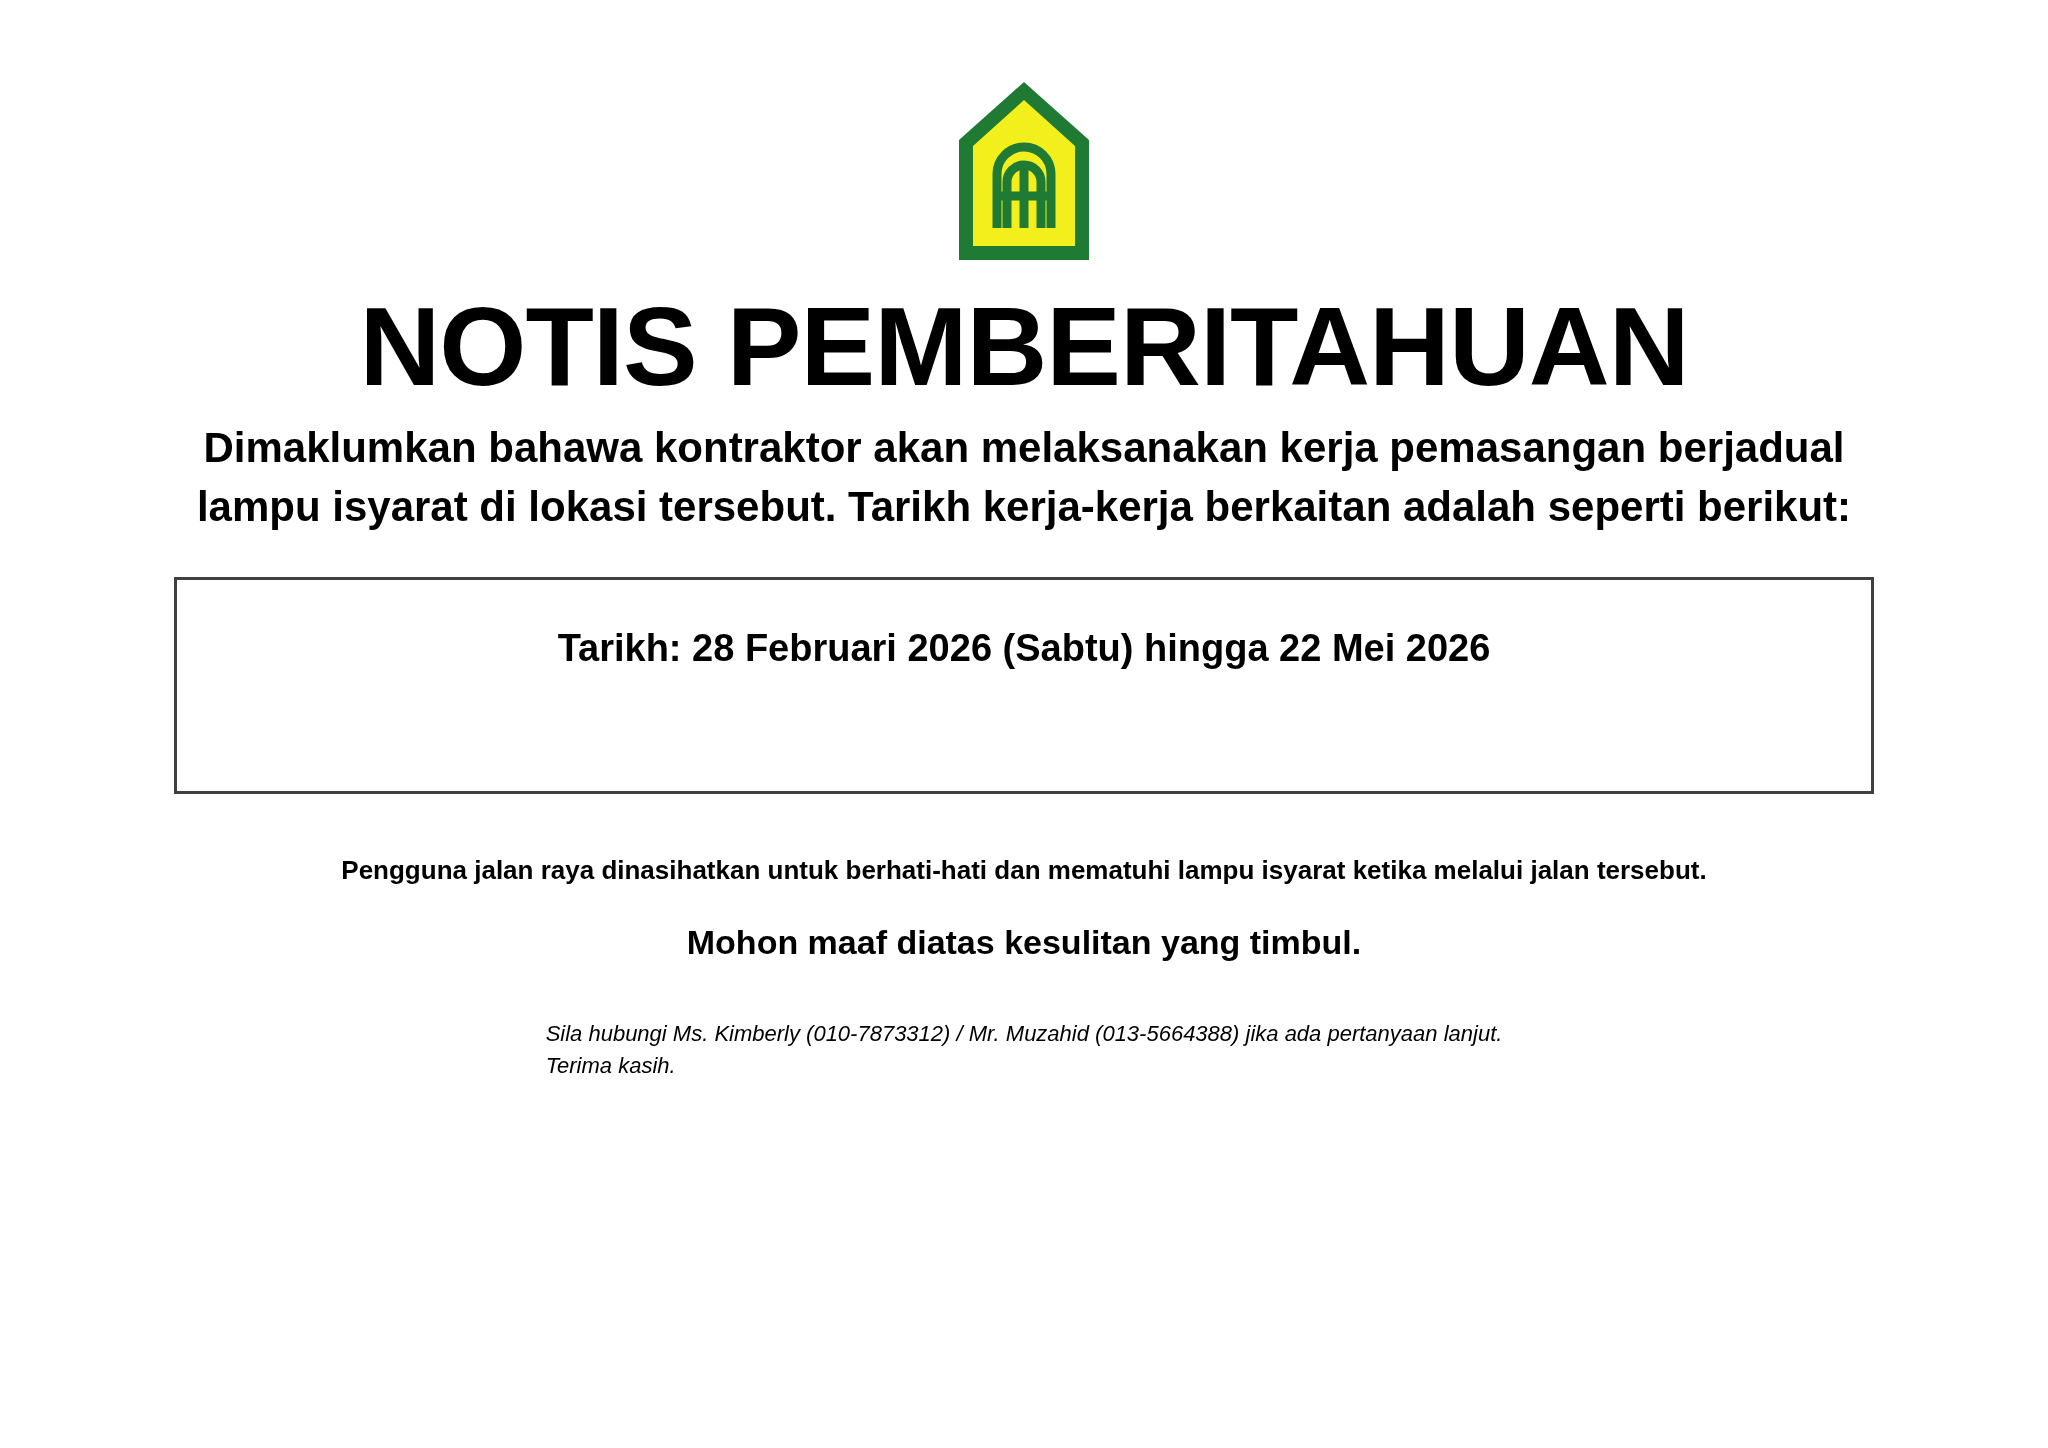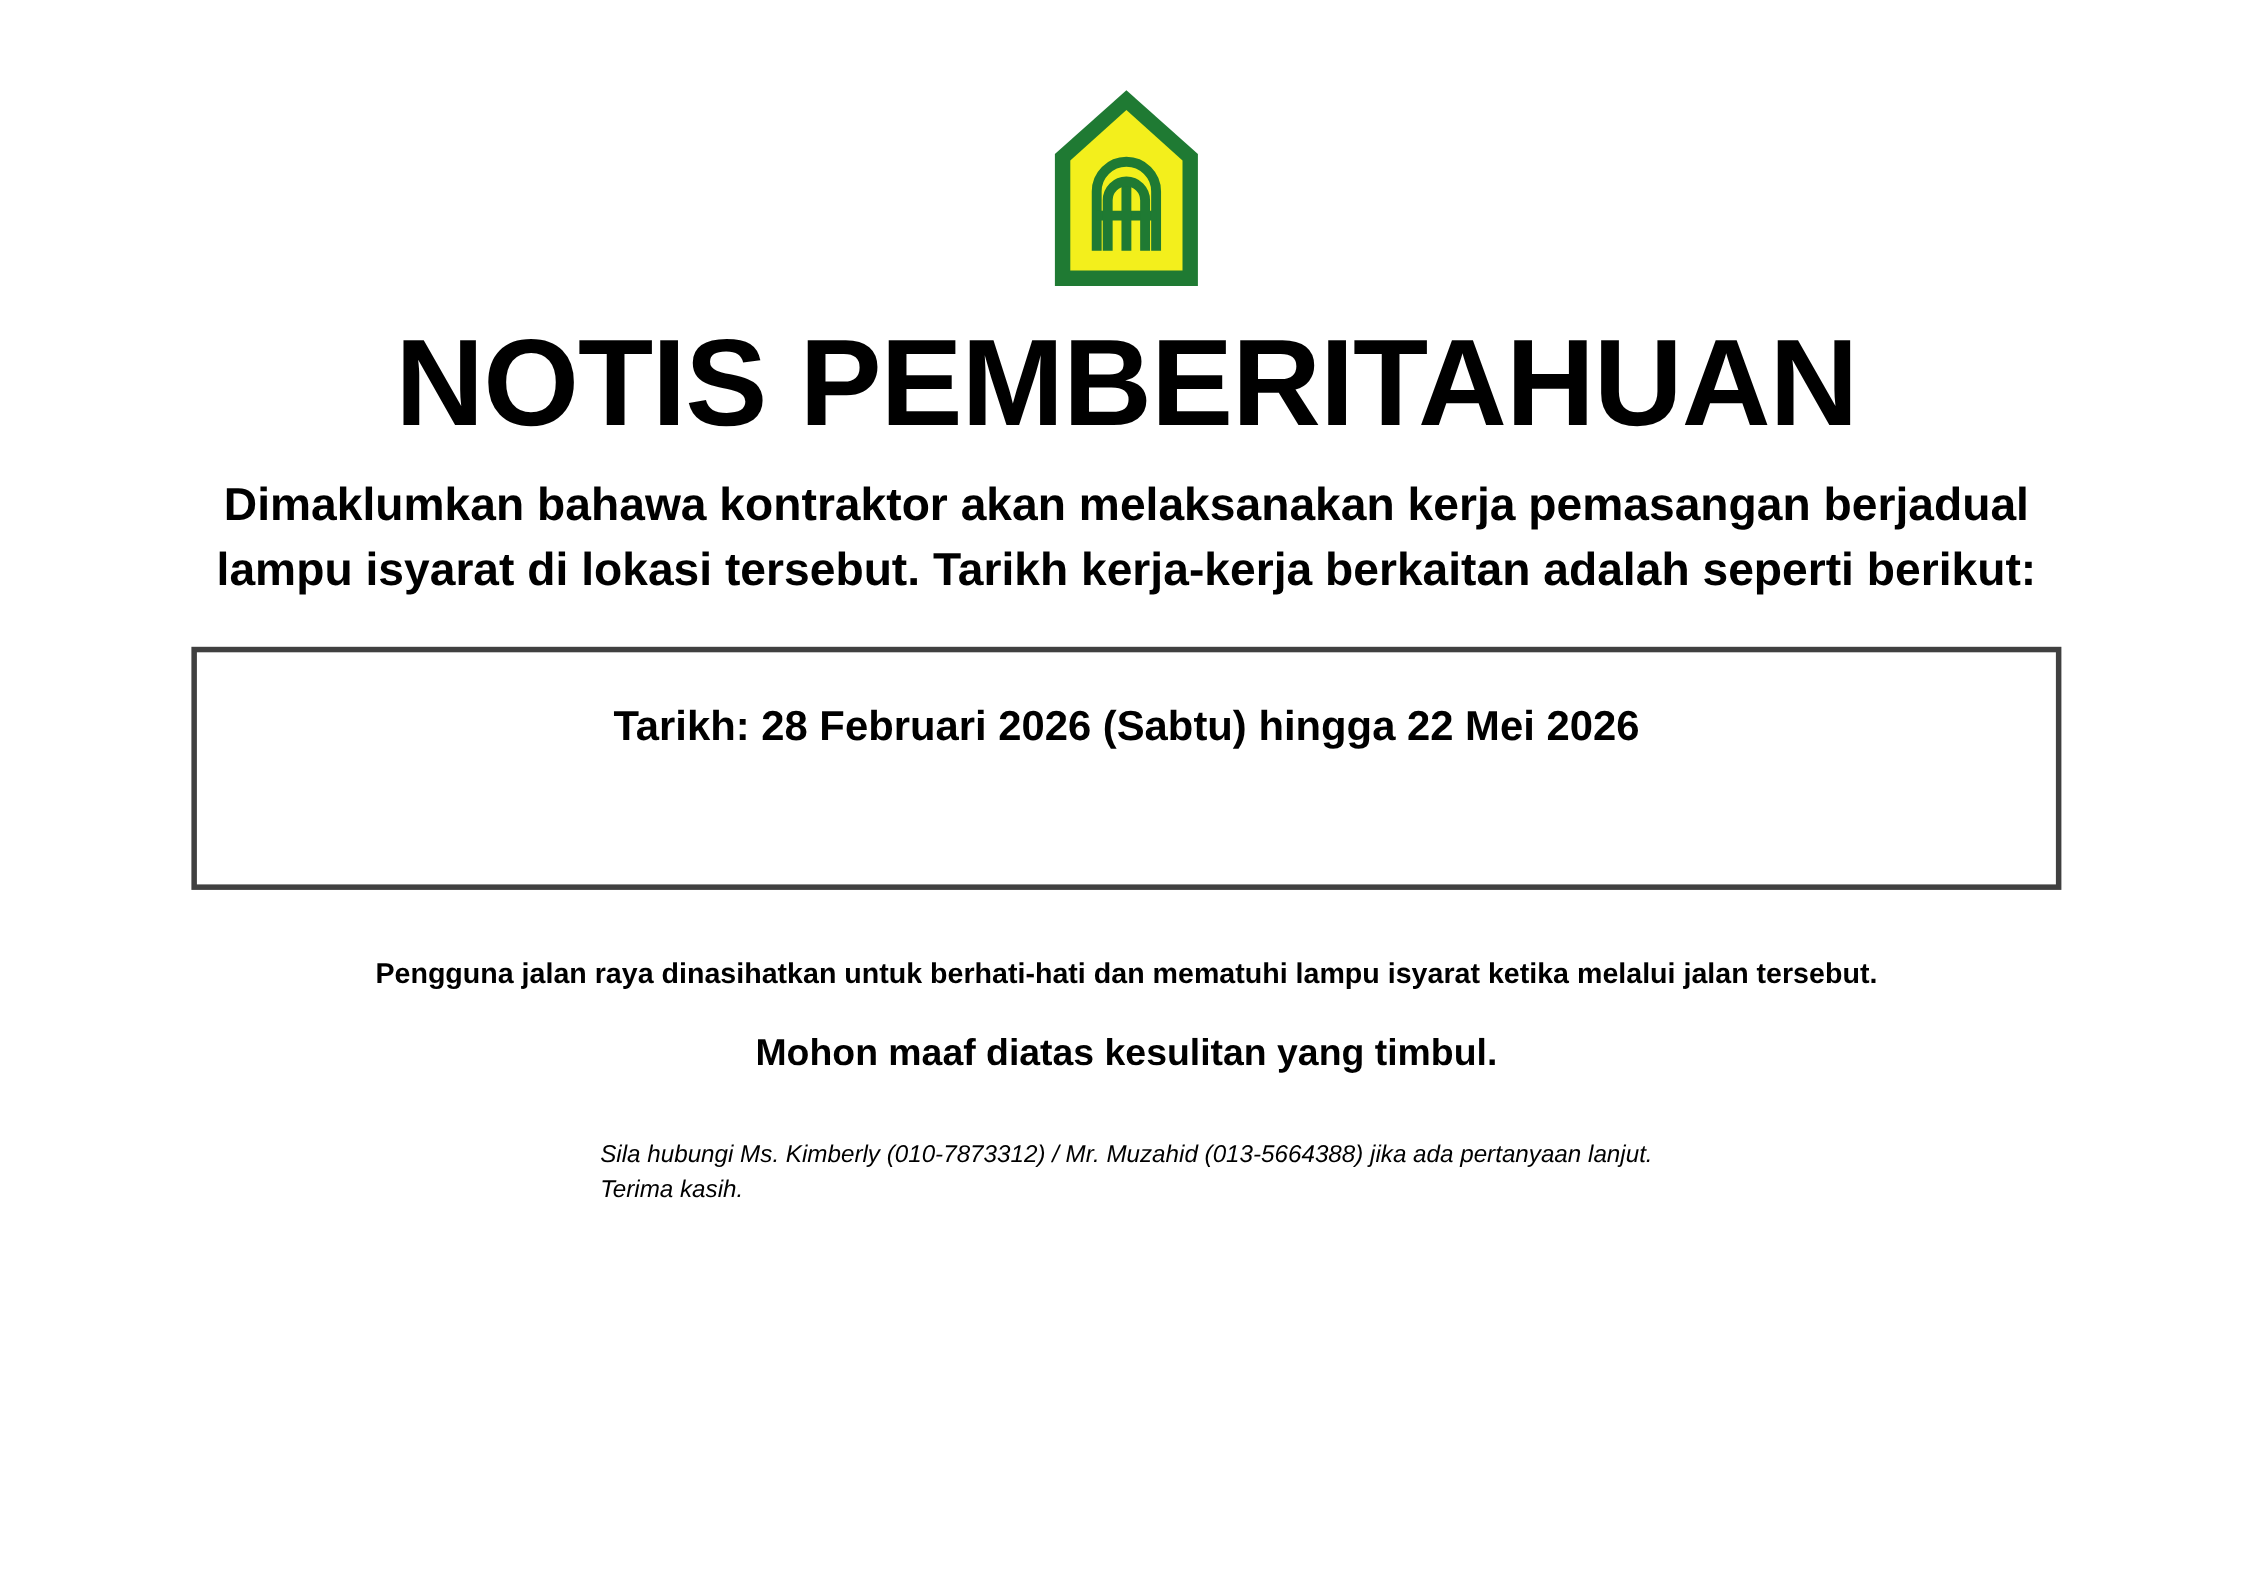--- a/index.html
+++ b/index.html
@@ -26,33 +26,33 @@
   .logo-wrap {
     margin-top: 18px;
     margin-bottom: 8px;
   }
   .title {
     font-size: 112px;
     font-weight: bold;
     letter-spacing: -1px;
     line-height: 1.05;
     text-align: center;
-    margin: 8px 0 22px 0;
+    margin: 8px 0 12px 0;
     white-space: nowrap;
   }
   .intro {
     font-size: 42px;
     font-weight: bold;
     line-height: 1.42;
     text-align: center;
     max-width: 1700px;
     margin: 0 auto 40px auto;
   }
   .detail-box {
-    border: 5px solid #404040;
+    border: 3px solid #404040;
     width: 1700px;
     box-sizing: border-box;
     padding: 44px 46px 48px 46px;
     margin: 0 auto;
   }
   .detail-line {
     font-size: 38px;
     font-weight: bold;
     text-align: center;
     line-height: 1.3;

